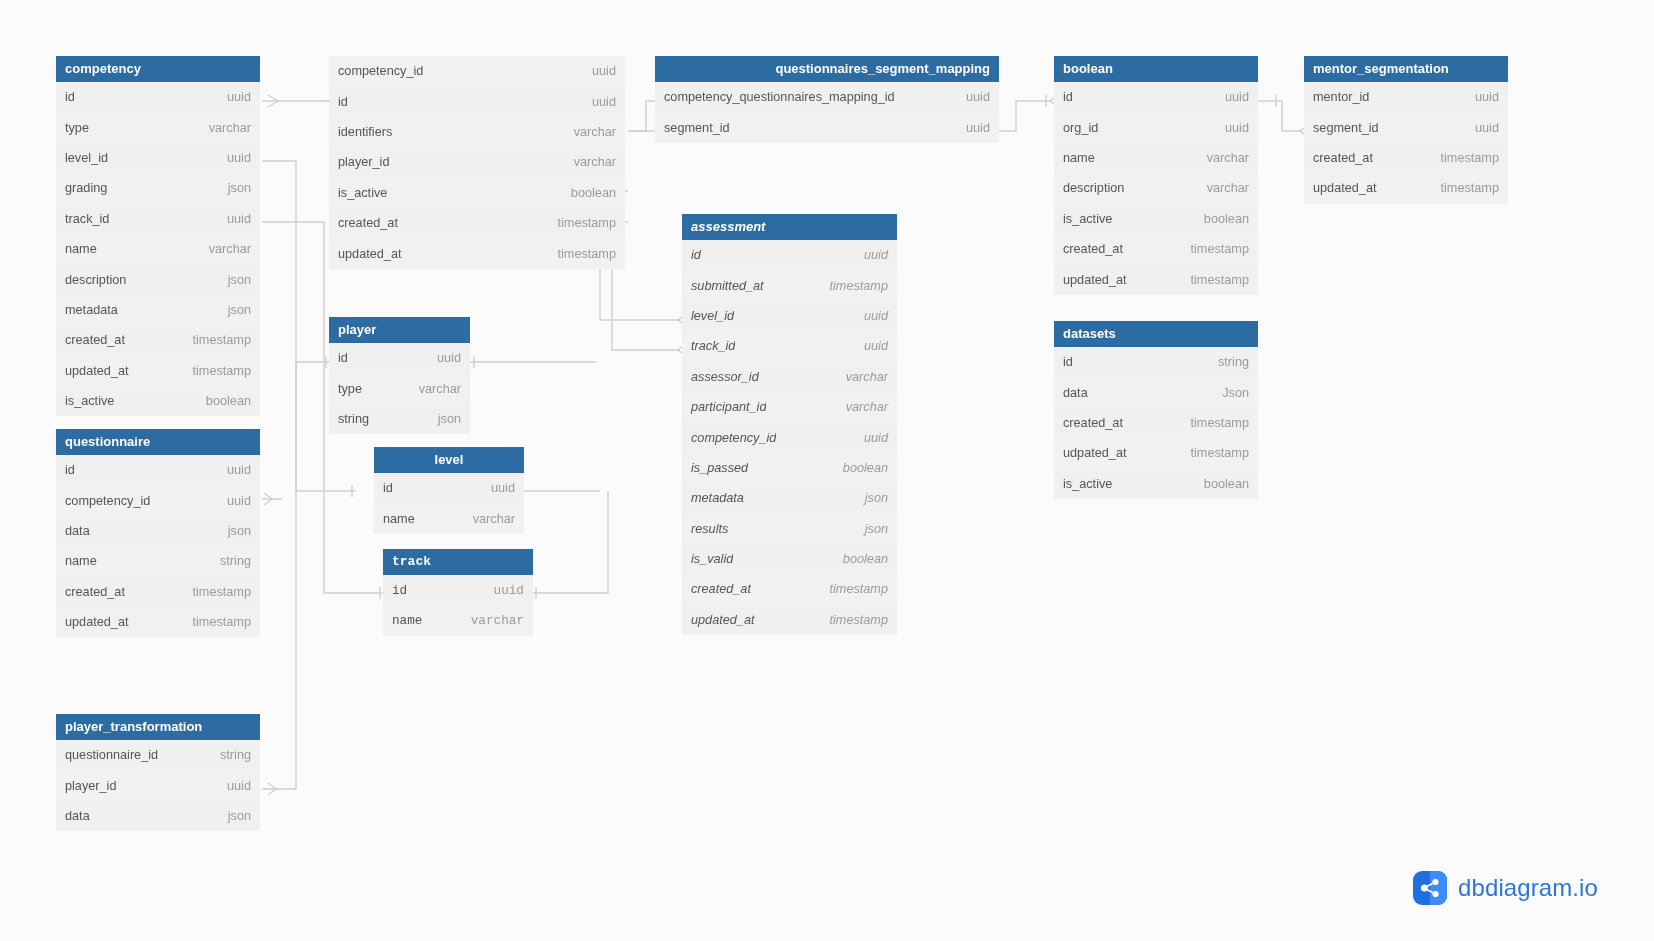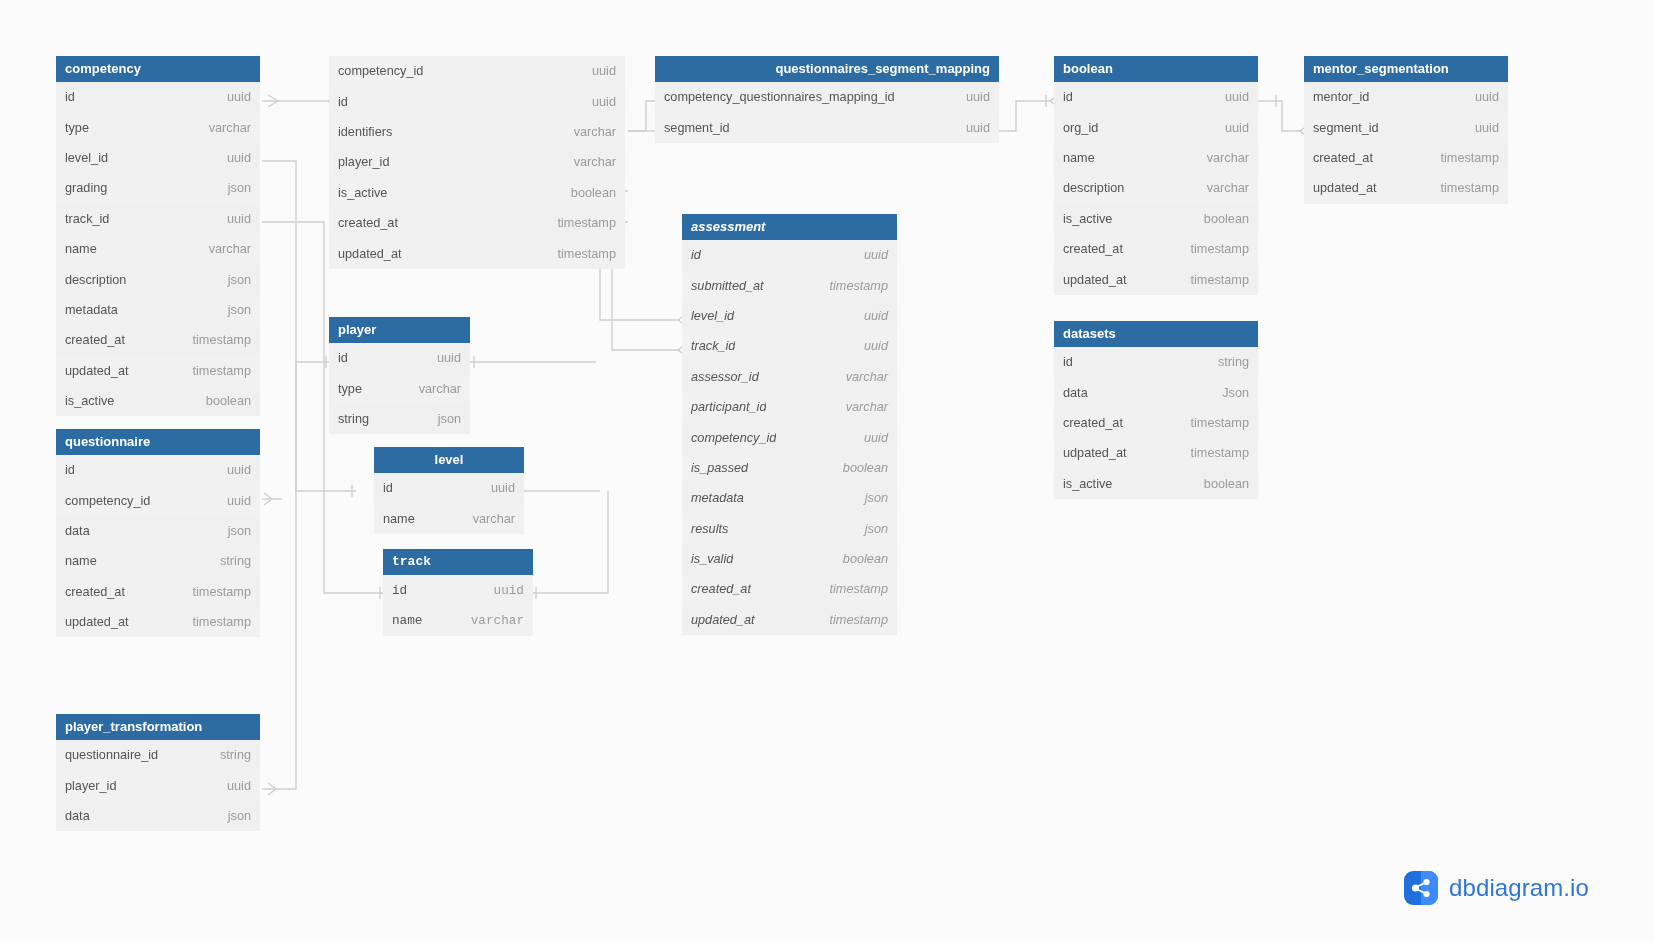--- a/index.html
+++ b/index.html
@@ -81,21 +81,21 @@
   .w-cqm   { width: 296px; }
   .w-qsm   { width: 344px; }
   .w-player{ width: 141px; }
   .w-level { width: 150px; }
   .w-track { width: 150px; font-family: Liberation Mono, monospace; }
   .w-assess{ width: 215px; }
 
   
   #brand {
     position: absolute;
-    right: 65px;
+    right: 56px;
     bottom: 36px;
     display: flex;
     align-items: center;
     gap: 11px;
     z-index: 3;
     padding-left: 23px;
   }
   #brand .mark {
     width: 34px;
     height: 34px;

